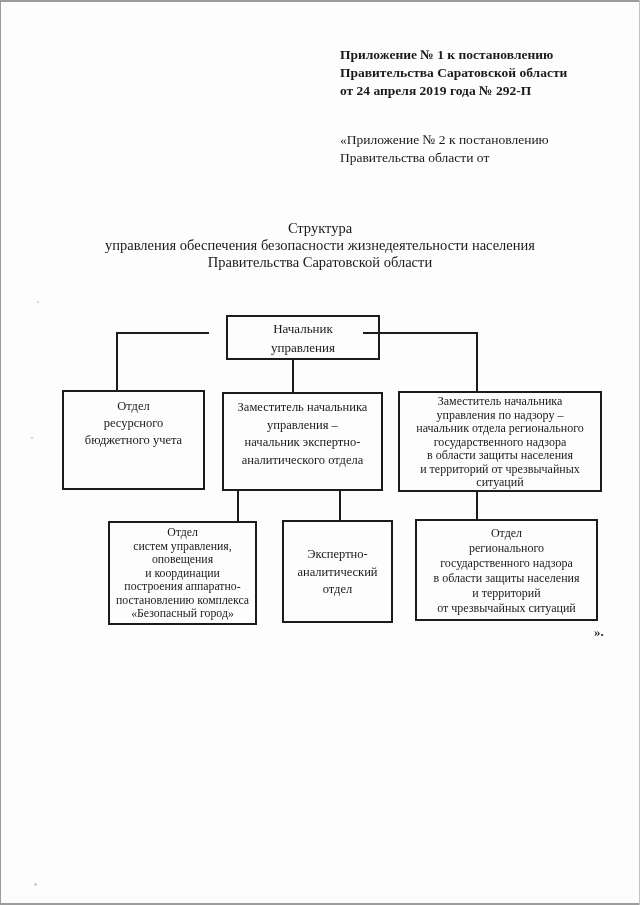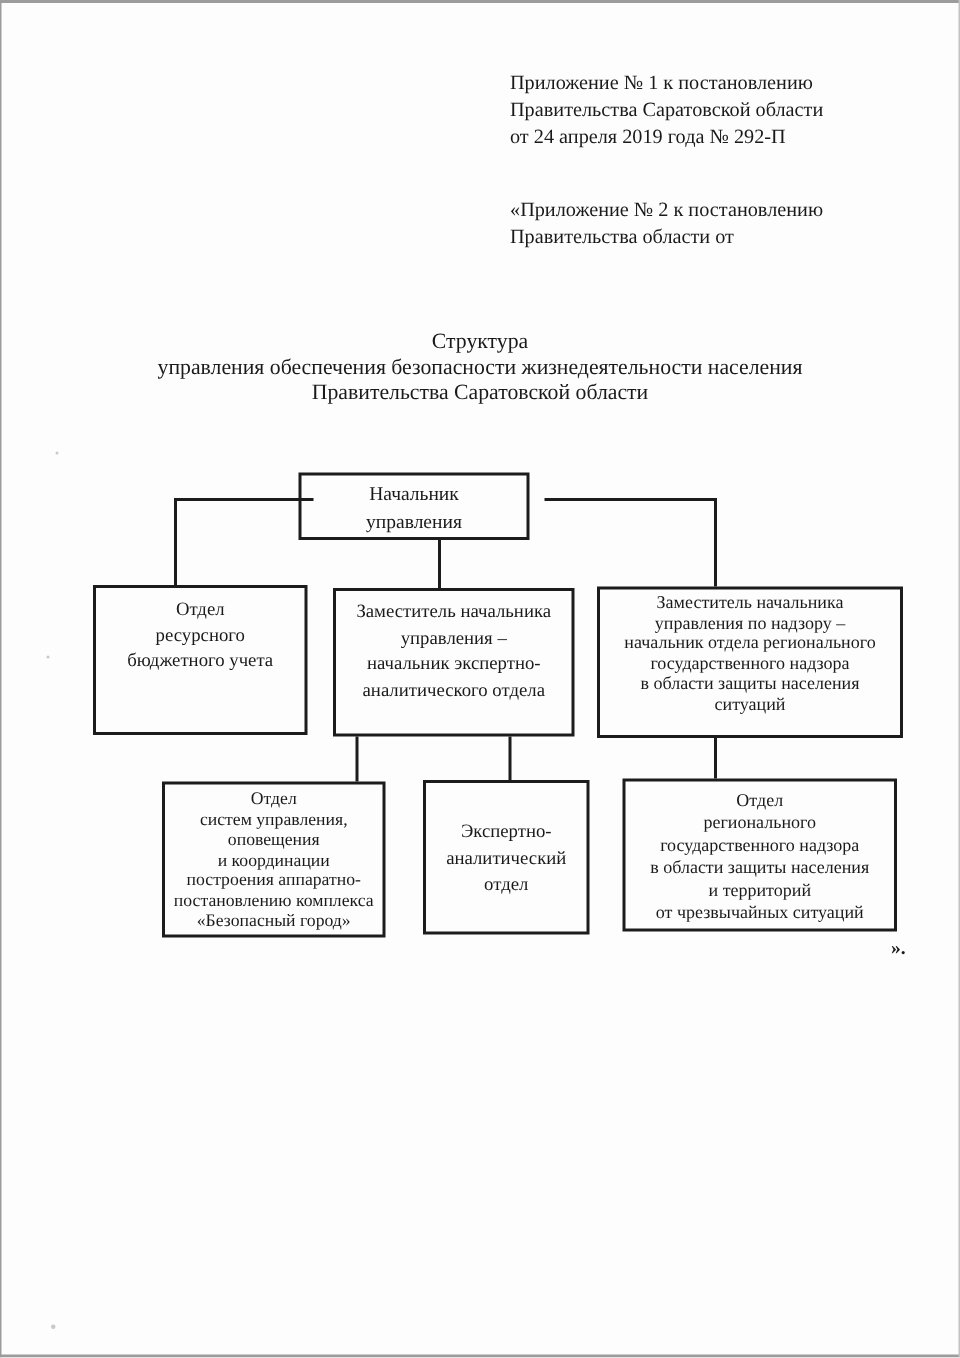--- a/index.html
+++ b/index.html
@@ -15,36 +15,36 @@
   .edge-top{left:0;top:0;width:640px;height:2px;}
   .edge-left{left:0;top:0;width:1px;height:905px;}
   .edge-bottom{left:0;top:903px;width:640px;height:2px;}
   .edge-right{left:639px;top:0;width:1px;height:905px;background:#c2c2c2;}
 
   .hdr-block{
     position:absolute;left:340px;
     font-size:13.5px;line-height:18px;
     white-space:nowrap;
   }
-  .hdr-appendix1{top:46px;}
+  .hdr-appendix1{top:46px;font-weight:bold;}
   .hdr-appendix2{top:131px;}
 
   .doc-title{
     position:absolute;left:0;top:220px;width:640px;
     text-align:center;font-weight:normal;
     font-size:14.5px;line-height:17px;
   }
 
   .box{
     position:absolute;box-sizing:border-box;
     border:2px solid #1c1c1c;background:transparent;
     text-align:center;overflow:hidden;
   }
   .box div{white-space:nowrap;}
-  .b1{left:199px;top:315px;width:154px;height:45px;font-size:13px;line-height:18.5px;padding-top:3px;}
+  .b1{left:226px;top:315px;width:154px;height:45px;font-size:13px;line-height:18.5px;padding-top:3px;}
   .b2{left:62px;top:390px;width:143px;height:100px;font-size:12.5px;line-height:17px;padding-top:6px;}
   .b3{left:222px;top:392px;width:161px;height:99px;font-size:12.5px;line-height:17.5px;padding-top:5px;}
   .b4{left:398px;top:391px;width:204px;height:101px;font-size:12px;line-height:13.5px;padding-top:2px;}
   .b5{left:108px;top:521px;width:149px;height:104px;font-size:11.8px;line-height:13.5px;padding-top:3px;}
   .b6{left:282px;top:520px;width:111px;height:103px;font-size:12.5px;line-height:17.5px;padding-top:24px;}
   .b7{left:415px;top:519px;width:183px;height:102px;font-size:12px;line-height:15px;padding-top:5px;}
 
   .conn{position:absolute;background:#1c1c1c;}
   .c1{left:116px;top:332px;width:93px;height:2px;}
   .c2{left:116px;top:332px;width:2px;height:58px;}
@@ -115,20 +115,21 @@
   <div>начальник экспертно-</div>
   <div>аналитического отдела</div>
 </div>
 
 <div class="box b4">
   <div>Заместитель начальника</div>
   <div>управления по надзору –</div>
   <div>начальник отдела регионального</div>
   <div>государственного надзора</div>
   <div>в области защиты населения</div>
+  <div>и территорий от чрезвычайных</div>
   <div>ситуаций</div>
 </div>
 
 <div class="box b5">
   <div>Отдел</div>
   <div>систем управления,</div>
   <div>оповещения</div>
   <div>и координации</div>
   <div>построения аппаратно-</div>
   <div>постановлению комплекса</div>

